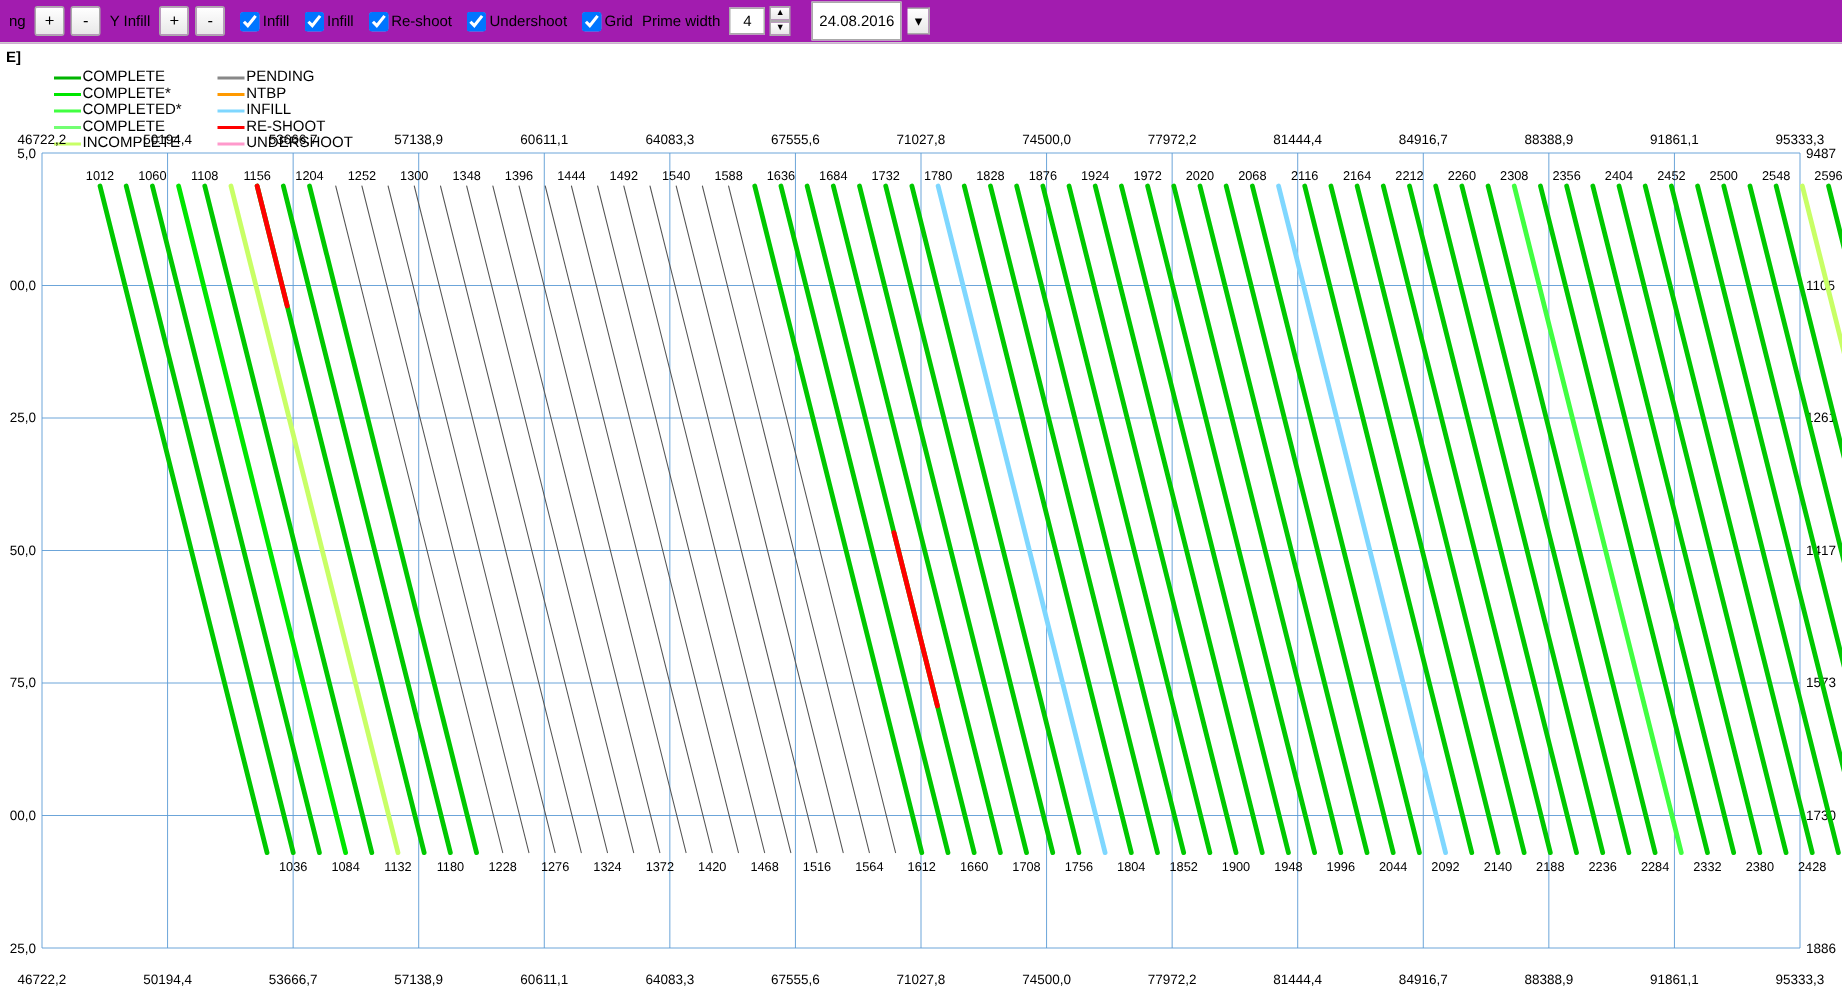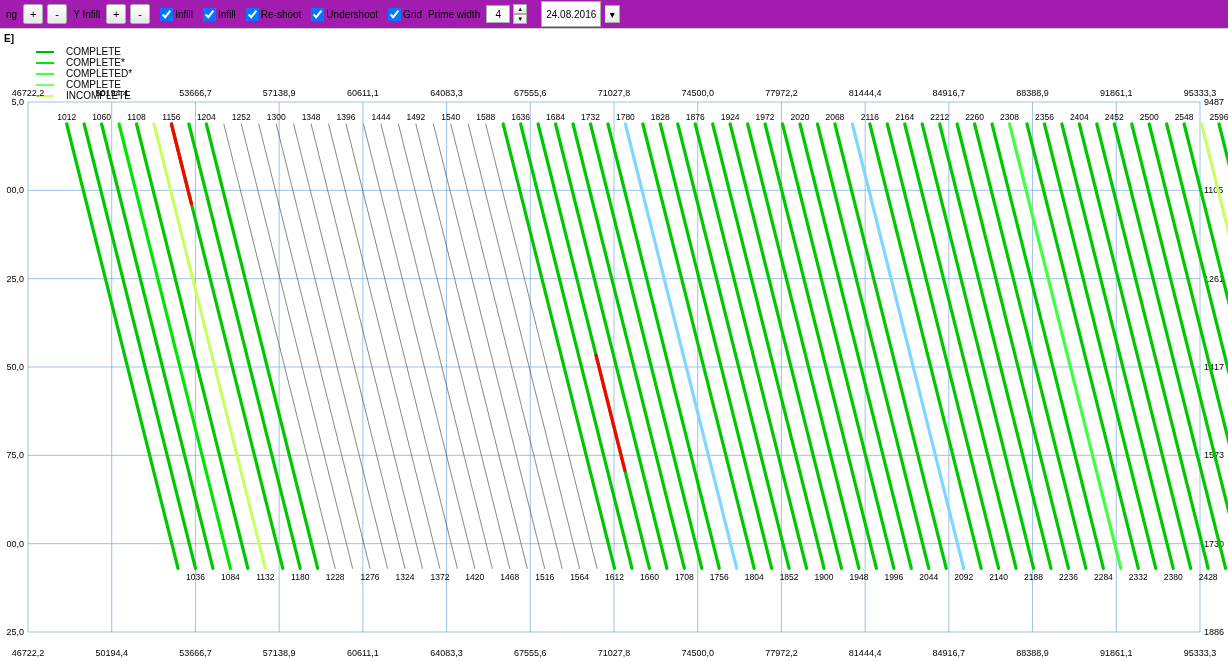--- a/index.html
+++ b/index.html
@@ -9,21 +9,21 @@
   .tb-chk{display:flex;align-items:center;gap:2px;margin-left:6px}
   .tb-chk input{margin:0}
   .tb-num{width:22px;height:16px;border:1px solid #aaa;background:#fff;text-align:center;font-size:10px;display:flex;align-items:center;justify-content:center}
   .tb-spin{display:flex;flex-direction:column;margin-left:-1px}
   .tb-spin div{width:12px;height:8px;border:1px solid #aaa;background:linear-gradient(#fff,#e8e8e8);font-size:6px;display:flex;align-items:center;justify-content:center;cursor:pointer}
   .tb-date{height:16px;border:1px solid #aaa;background:#fff;padding:4px 4px;display:flex;align-items:center;font-size:10px}
   .tb-datebtn{width:14px;height:16px;border:1px solid #aaa;border-left:0;background:linear-gradient(#fff,#e8e8e8);display:flex;align-items:center;justify-content:center;cursor:pointer}
   .header{padding:4px 8px 2px 26px;font-size:10px;font-weight:bold}
   .legend{display:flex;gap:24px;padding:0 0 2px 36px;font-size:10px}
   .legend-col{display:flex;flex-direction:column;gap:0}
-  .legend-item{display:flex;align-items:center;gap:12px;line-height:11px}
+  .legend-item{display:flex;align-items:center;gap:1px;line-height:11px}
   .legend-sw{width:18px;height:2px}
   .plot{position:absolute;left:0;top:82px;right:0;bottom:0}
   .plot svg{display:block}
 </style>
 </head>
 <body>
 
 <div class="toolbar">
   <span class="tb-label">ng</span>
   <div class="tb-btn">+</div>
@@ -82,20 +82,42 @@
         <span class="legend-sw" style="background: rgb(65, 255, 65);"></span>
         <span>COMPLETED*</span>
       </div>
       <div class="legend-item">
         <span class="legend-sw" style="background: rgb(115, 255, 115);"></span>
         <span>COMPLETE</span>
       </div>
       <div class="legend-item">
         <span class="legend-sw" style="background: rgb(200, 255, 102);"></span>
         <span>INCOMPLETE</span>
+      </div>
+    </div>
+  <div class="legend-col" id="legend-col2">
+      <div class="legend-item">
+        <span class="legend-sw" style="background: rgb(136, 136, 136);"></span>
+        <span>PENDING</span>
+      </div>
+      <div class="legend-item">
+        <span class="legend-sw" style="background: rgb(255, 153, 0);"></span>
+        <span>NTBP</span>
+      </div>
+      <div class="legend-item">
+        <span class="legend-sw" style="background: rgb(127, 215, 255);"></span>
+        <span>INFILL</span>
+      </div>
+      <div class="legend-item">
+        <span class="legend-sw" style="background: rgb(255, 0, 0);"></span>
+        <span>RE-SHOOT</span>
+      </div>
+      <div class="legend-item">
+        <span class="legend-sw" style="background: rgb(255, 153, 204);"></span>
+        <span>UNDERSHOOT</span>
       </div>
     </div>
 </div>
 
 <div class="plot">
   <svg id="svg" width="1228" height="580">
       <line x1="28" y1="20" x2="28" y2="550" stroke="#5B9BD5" stroke-width="0.6"></line>
       <text x="28" y="14" text-anchor="middle" font-size="9" fill="#000">46722,2</text>
       <text x="28" y="574" text-anchor="middle" font-size="9" fill="#000">46722,2</text>
       <line x1="111.71428571428571" y1="20" x2="111.71428571428571" y2="550" stroke="#5B9BD5" stroke-width="0.6"></line>

